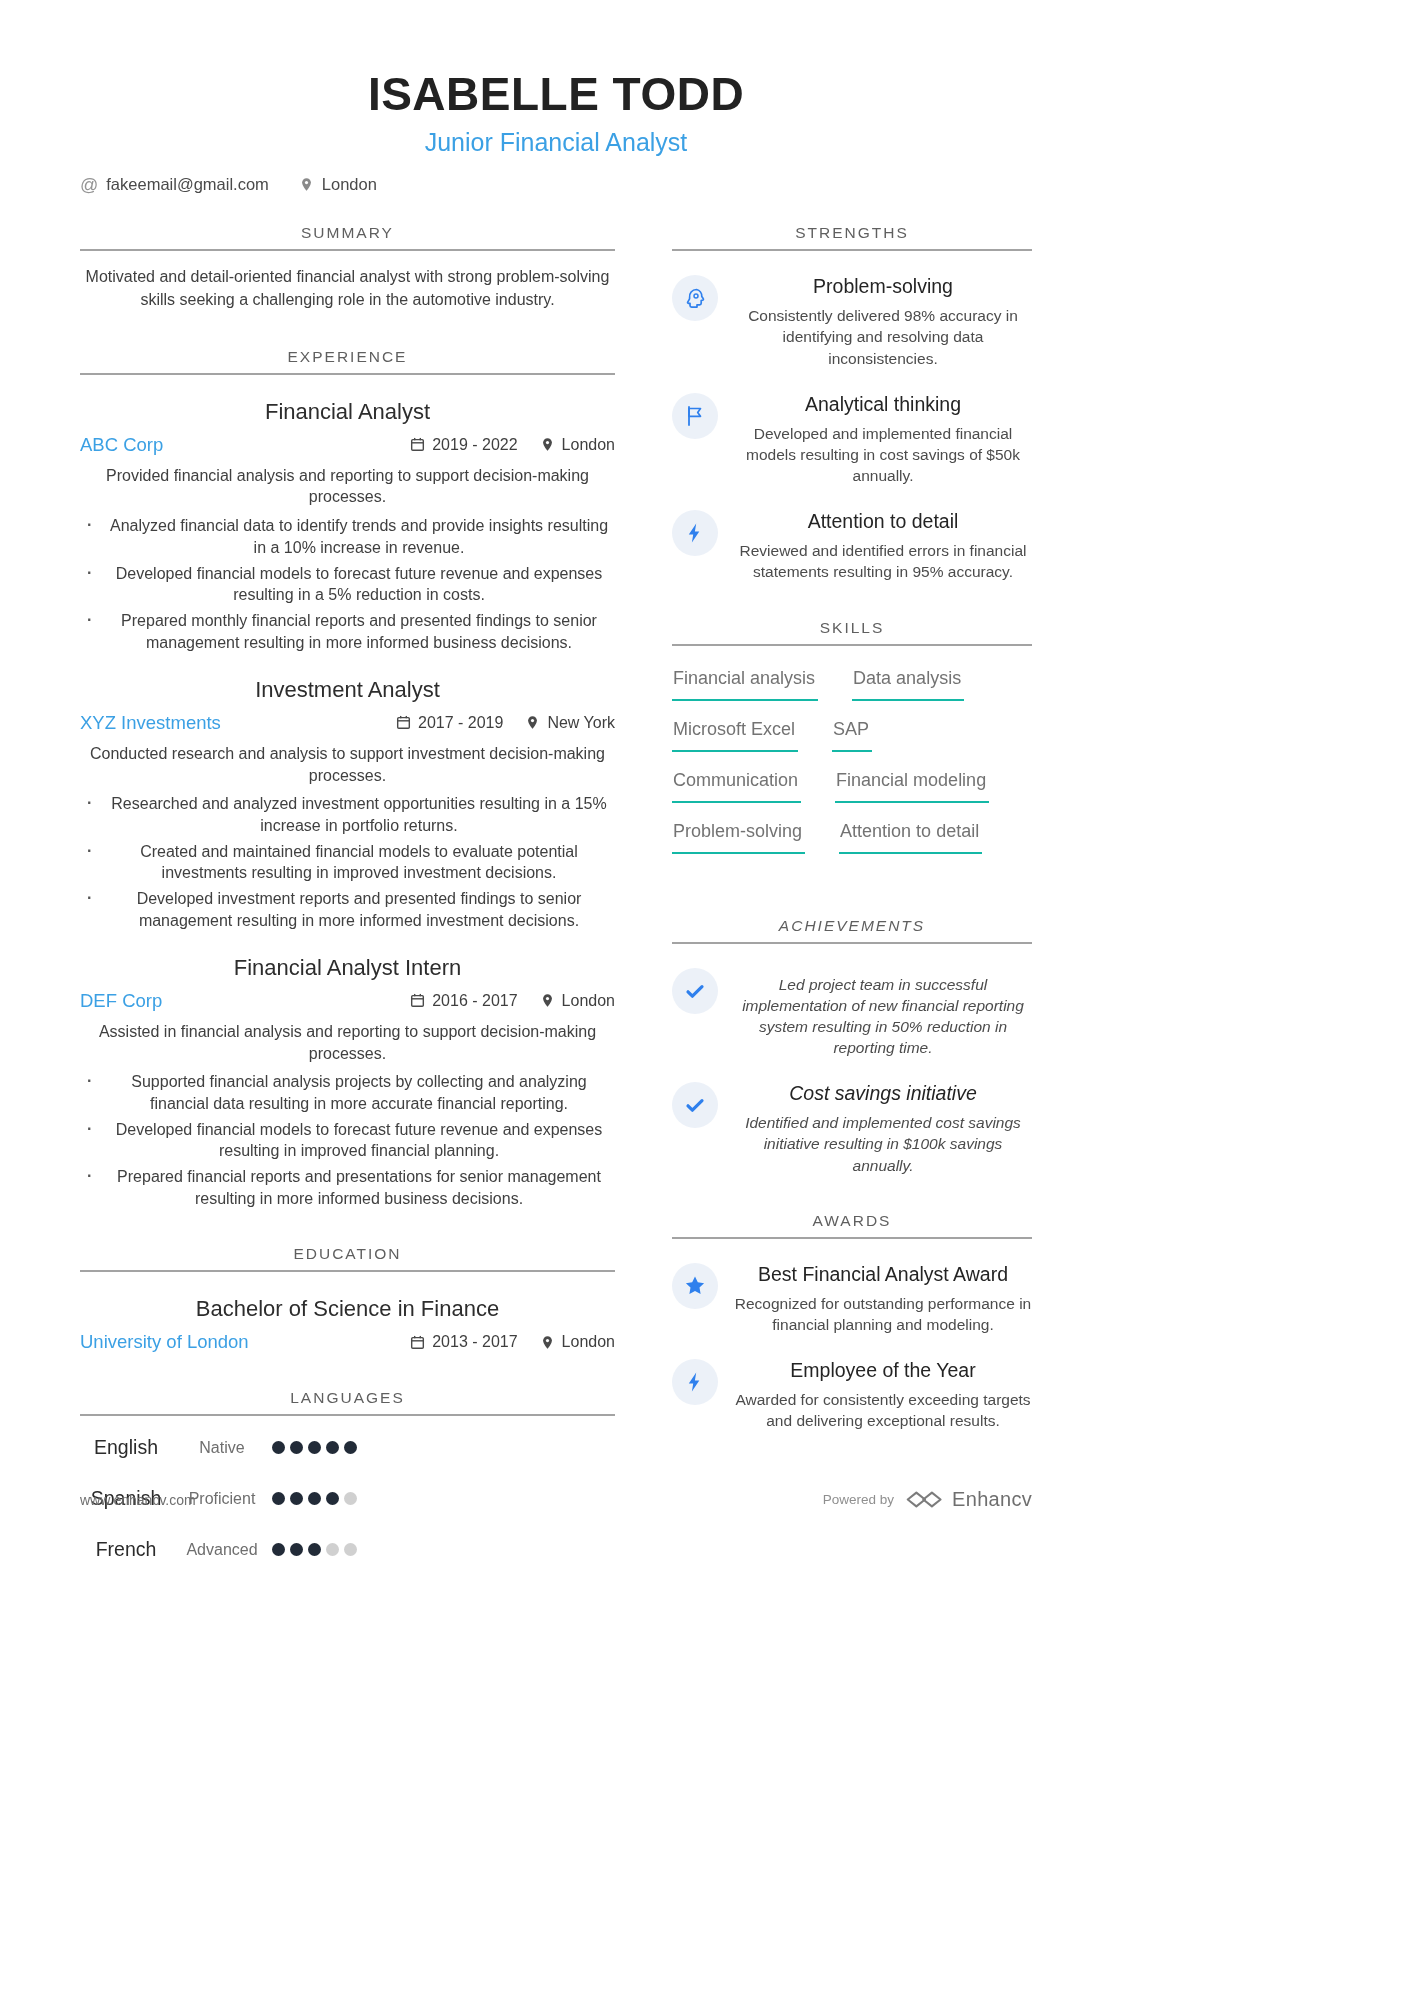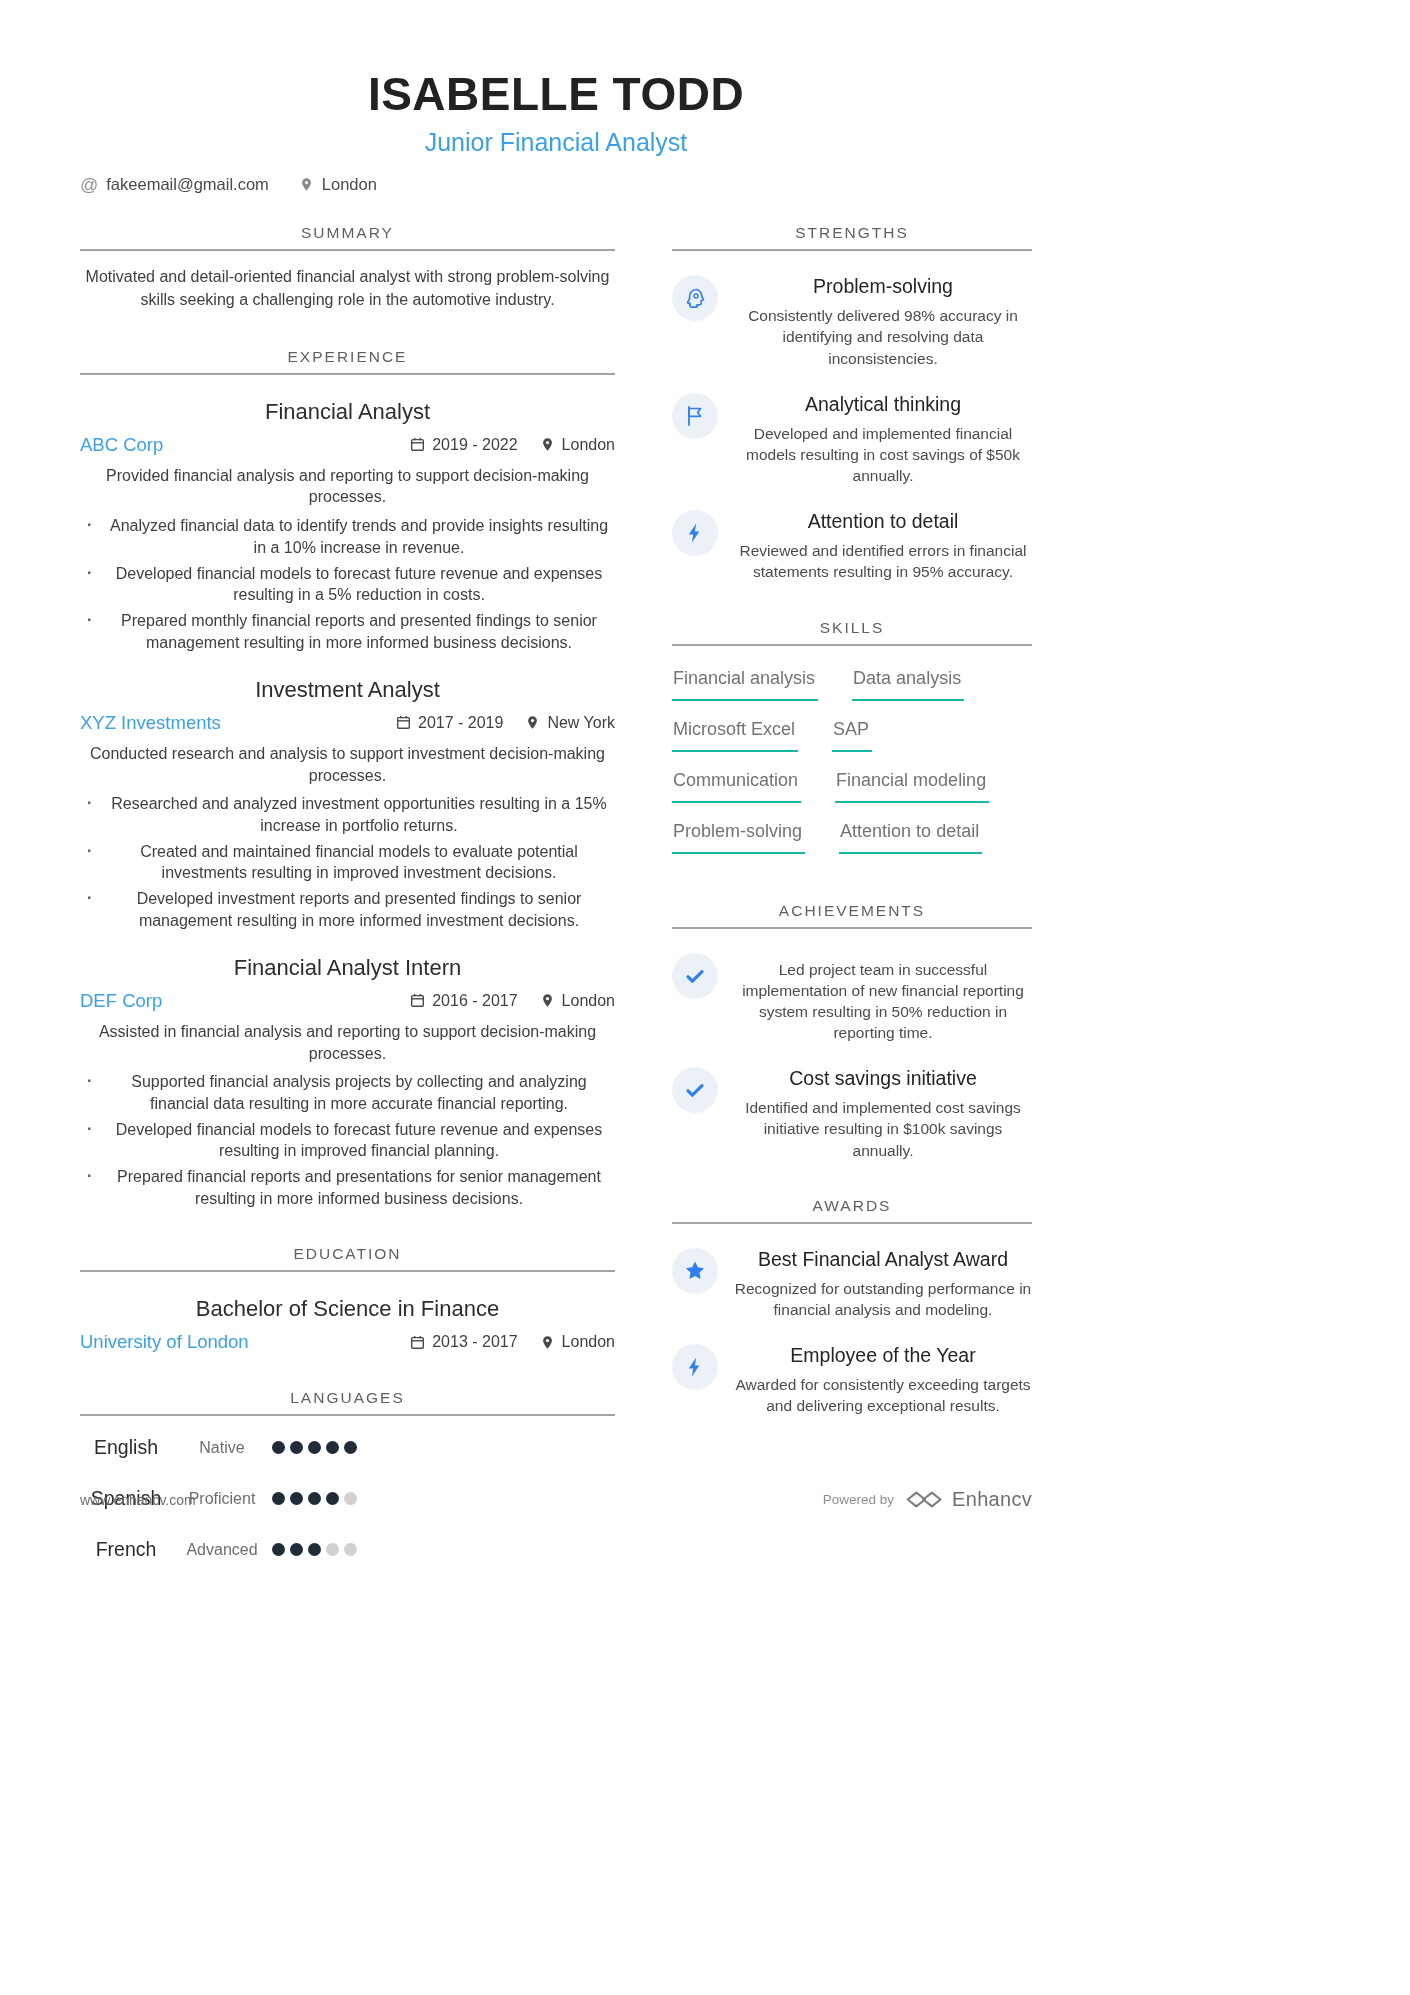--- a/index.html
+++ b/index.html
@@ -350,21 +350,21 @@
             <span class="skill">Data analysis</span>
             <span class="skill">Microsoft Excel</span>
             <span class="skill">SAP</span>
             <span class="skill">Communication</span>
             <span class="skill">Financial modeling</span>
             <span class="skill">Problem-solving</span>
             <span class="skill">Attention to detail</span>
           </div>
         </div>
 
-        <div class="sec" style="margin-top:48px;">
+        <div class="sec" style="margin-top:63px;font-style:italic;">
           <div class="sec-head">ACHIEVEMENTS</div>
 
           <div class="r-item">
             <div class="icon-circle">
               <svg width="24" height="24">
                   <use href="#i-check"></use>
                 </svg>
             </div>
             <div class="r-body">
               <div class="r-text">Led project team in successful implementation of new financial reporting system resulting in 50% reduction in reporting time.</div>
@@ -388,21 +388,21 @@
           <div class="sec-head">AWARDS</div>
 
           <div class="r-item">
             <div class="icon-circle">
               <svg width="24" height="24">
                   <use href="#i-star"></use>
                 </svg>
             </div>
             <div class="r-body">
               <div class="r-title">Best Financial Analyst Award</div>
-              <div class="r-text">Recognized for outstanding performance in financial analysis and modeling.</div>
+              <div class="r-text">Recognized for outstanding performance in financial planning and modeling.</div>
             </div>
           </div>
 
           <div class="r-item">
             <div class="icon-circle">
               <svg width="24" height="24">
                   <use href="#i-bolt"></use>
                 </svg>
             </div>
             <div class="r-body">

